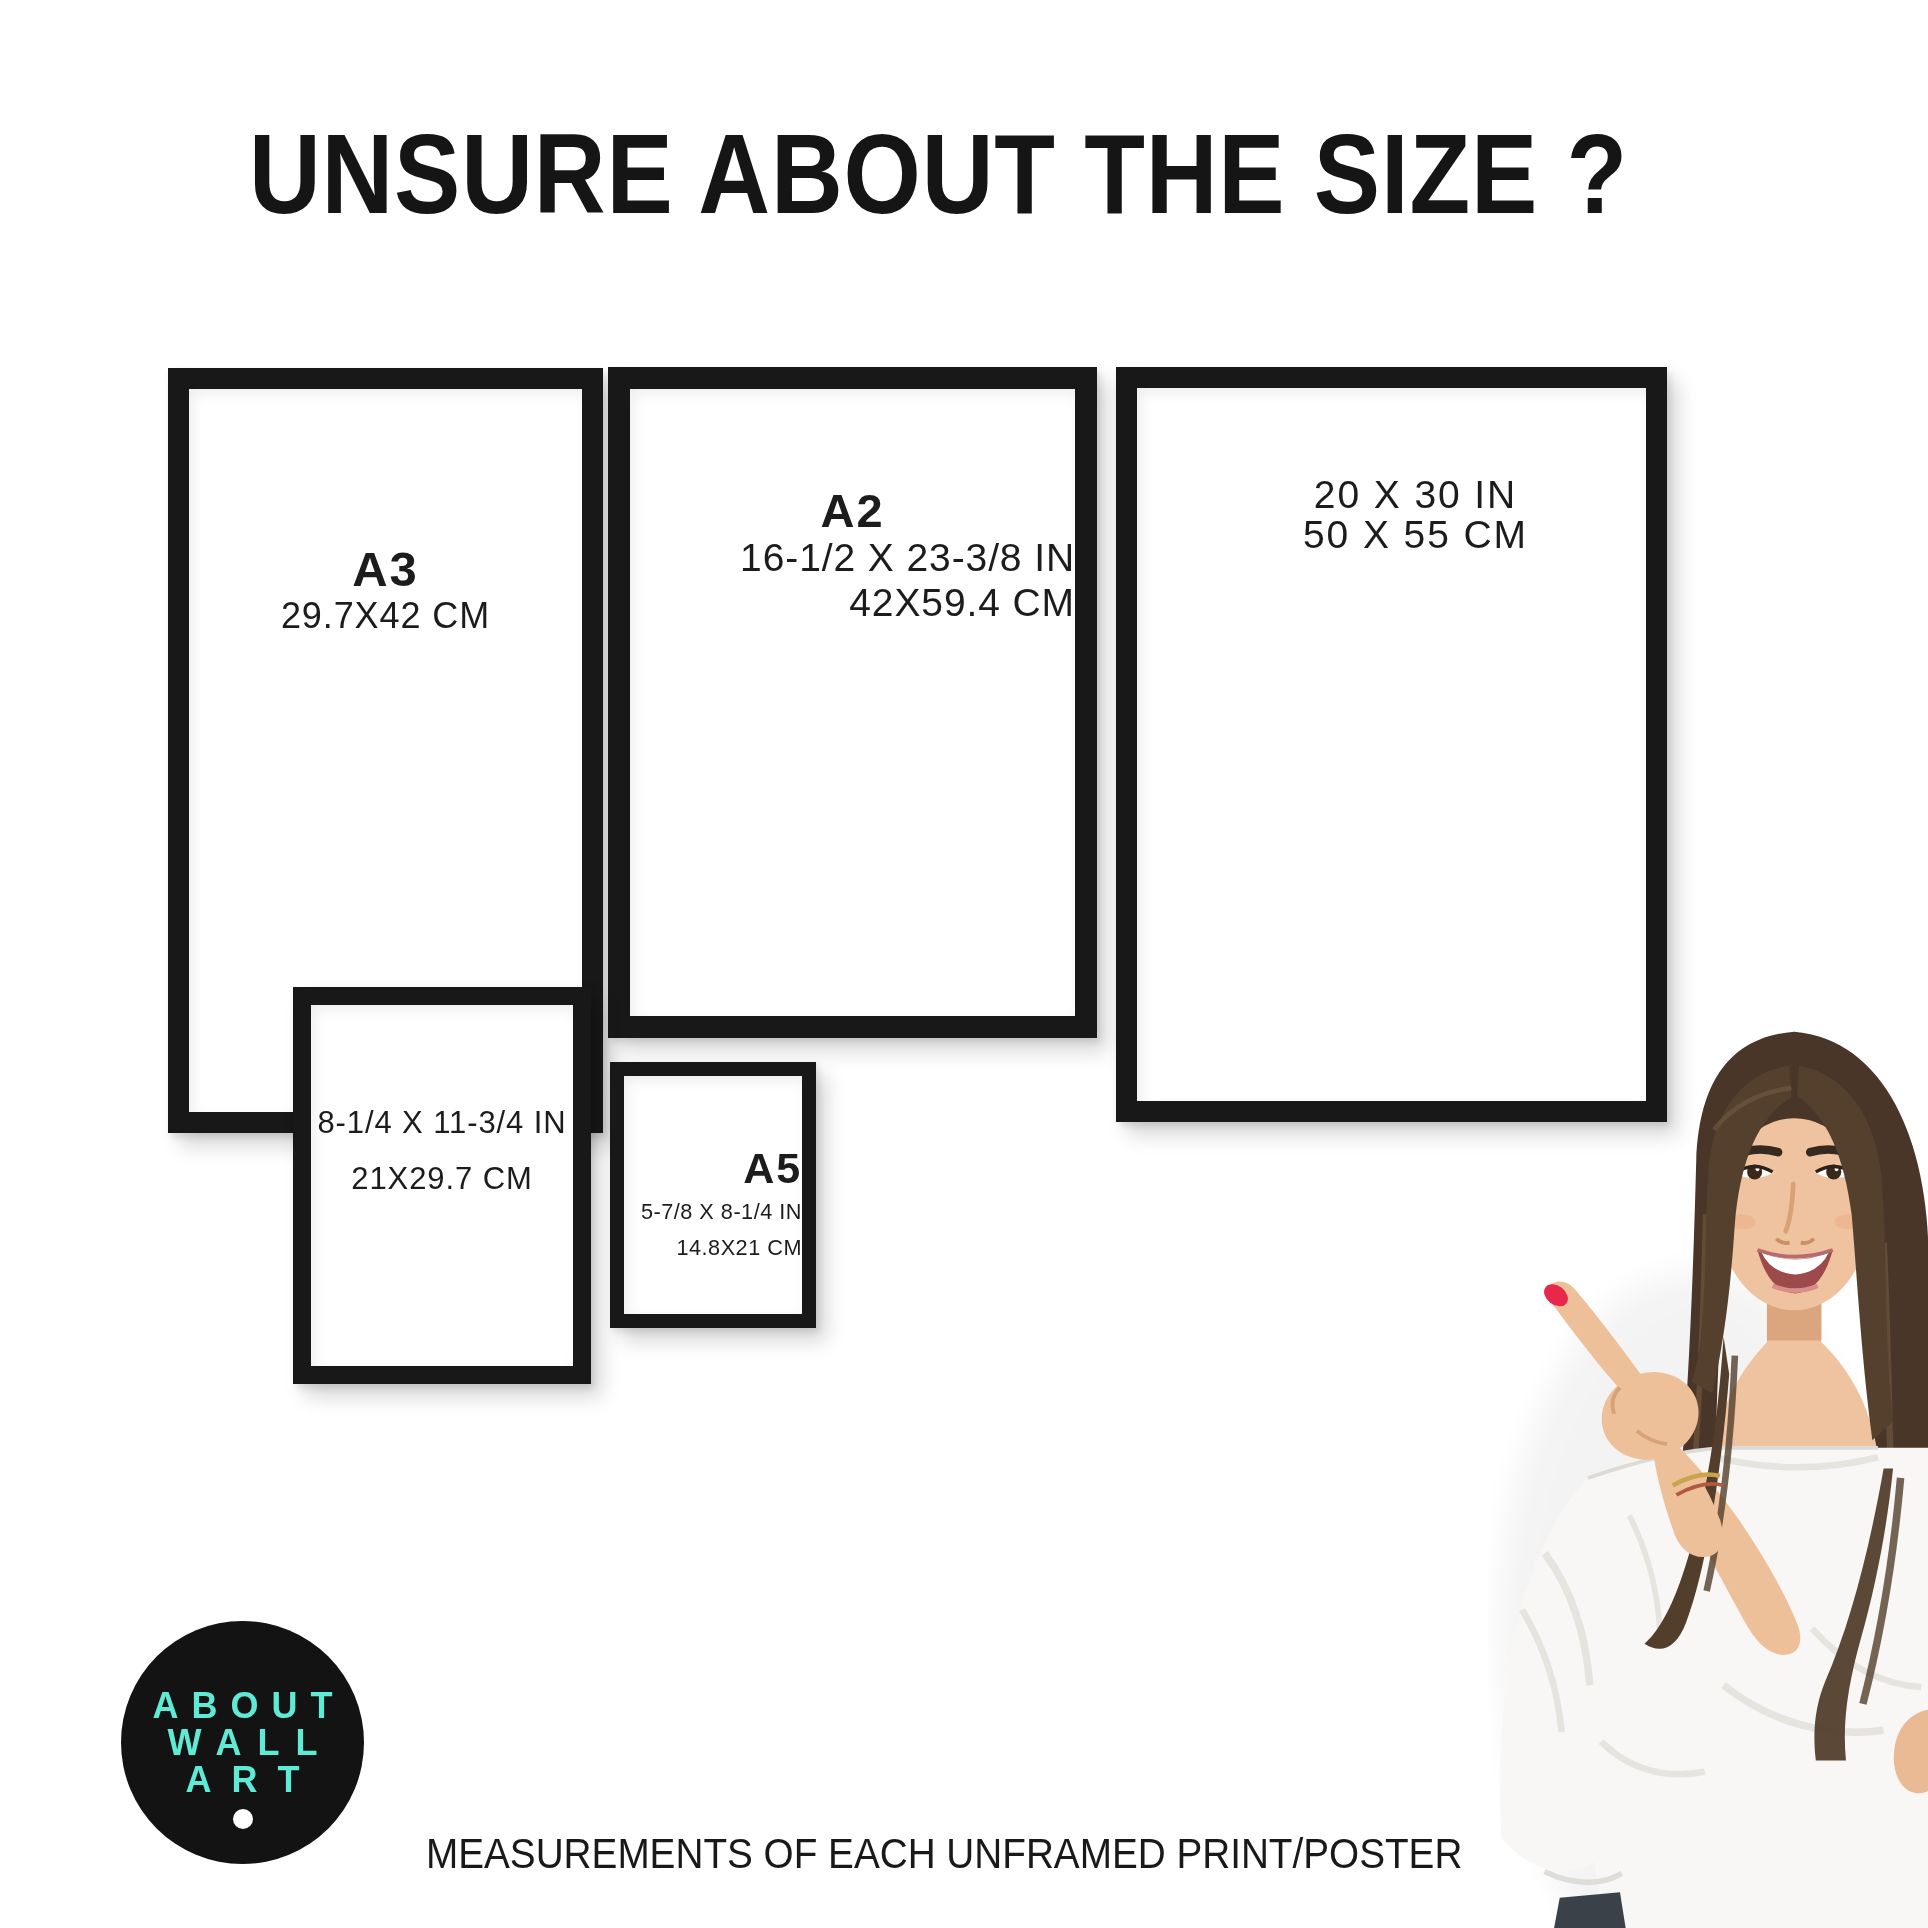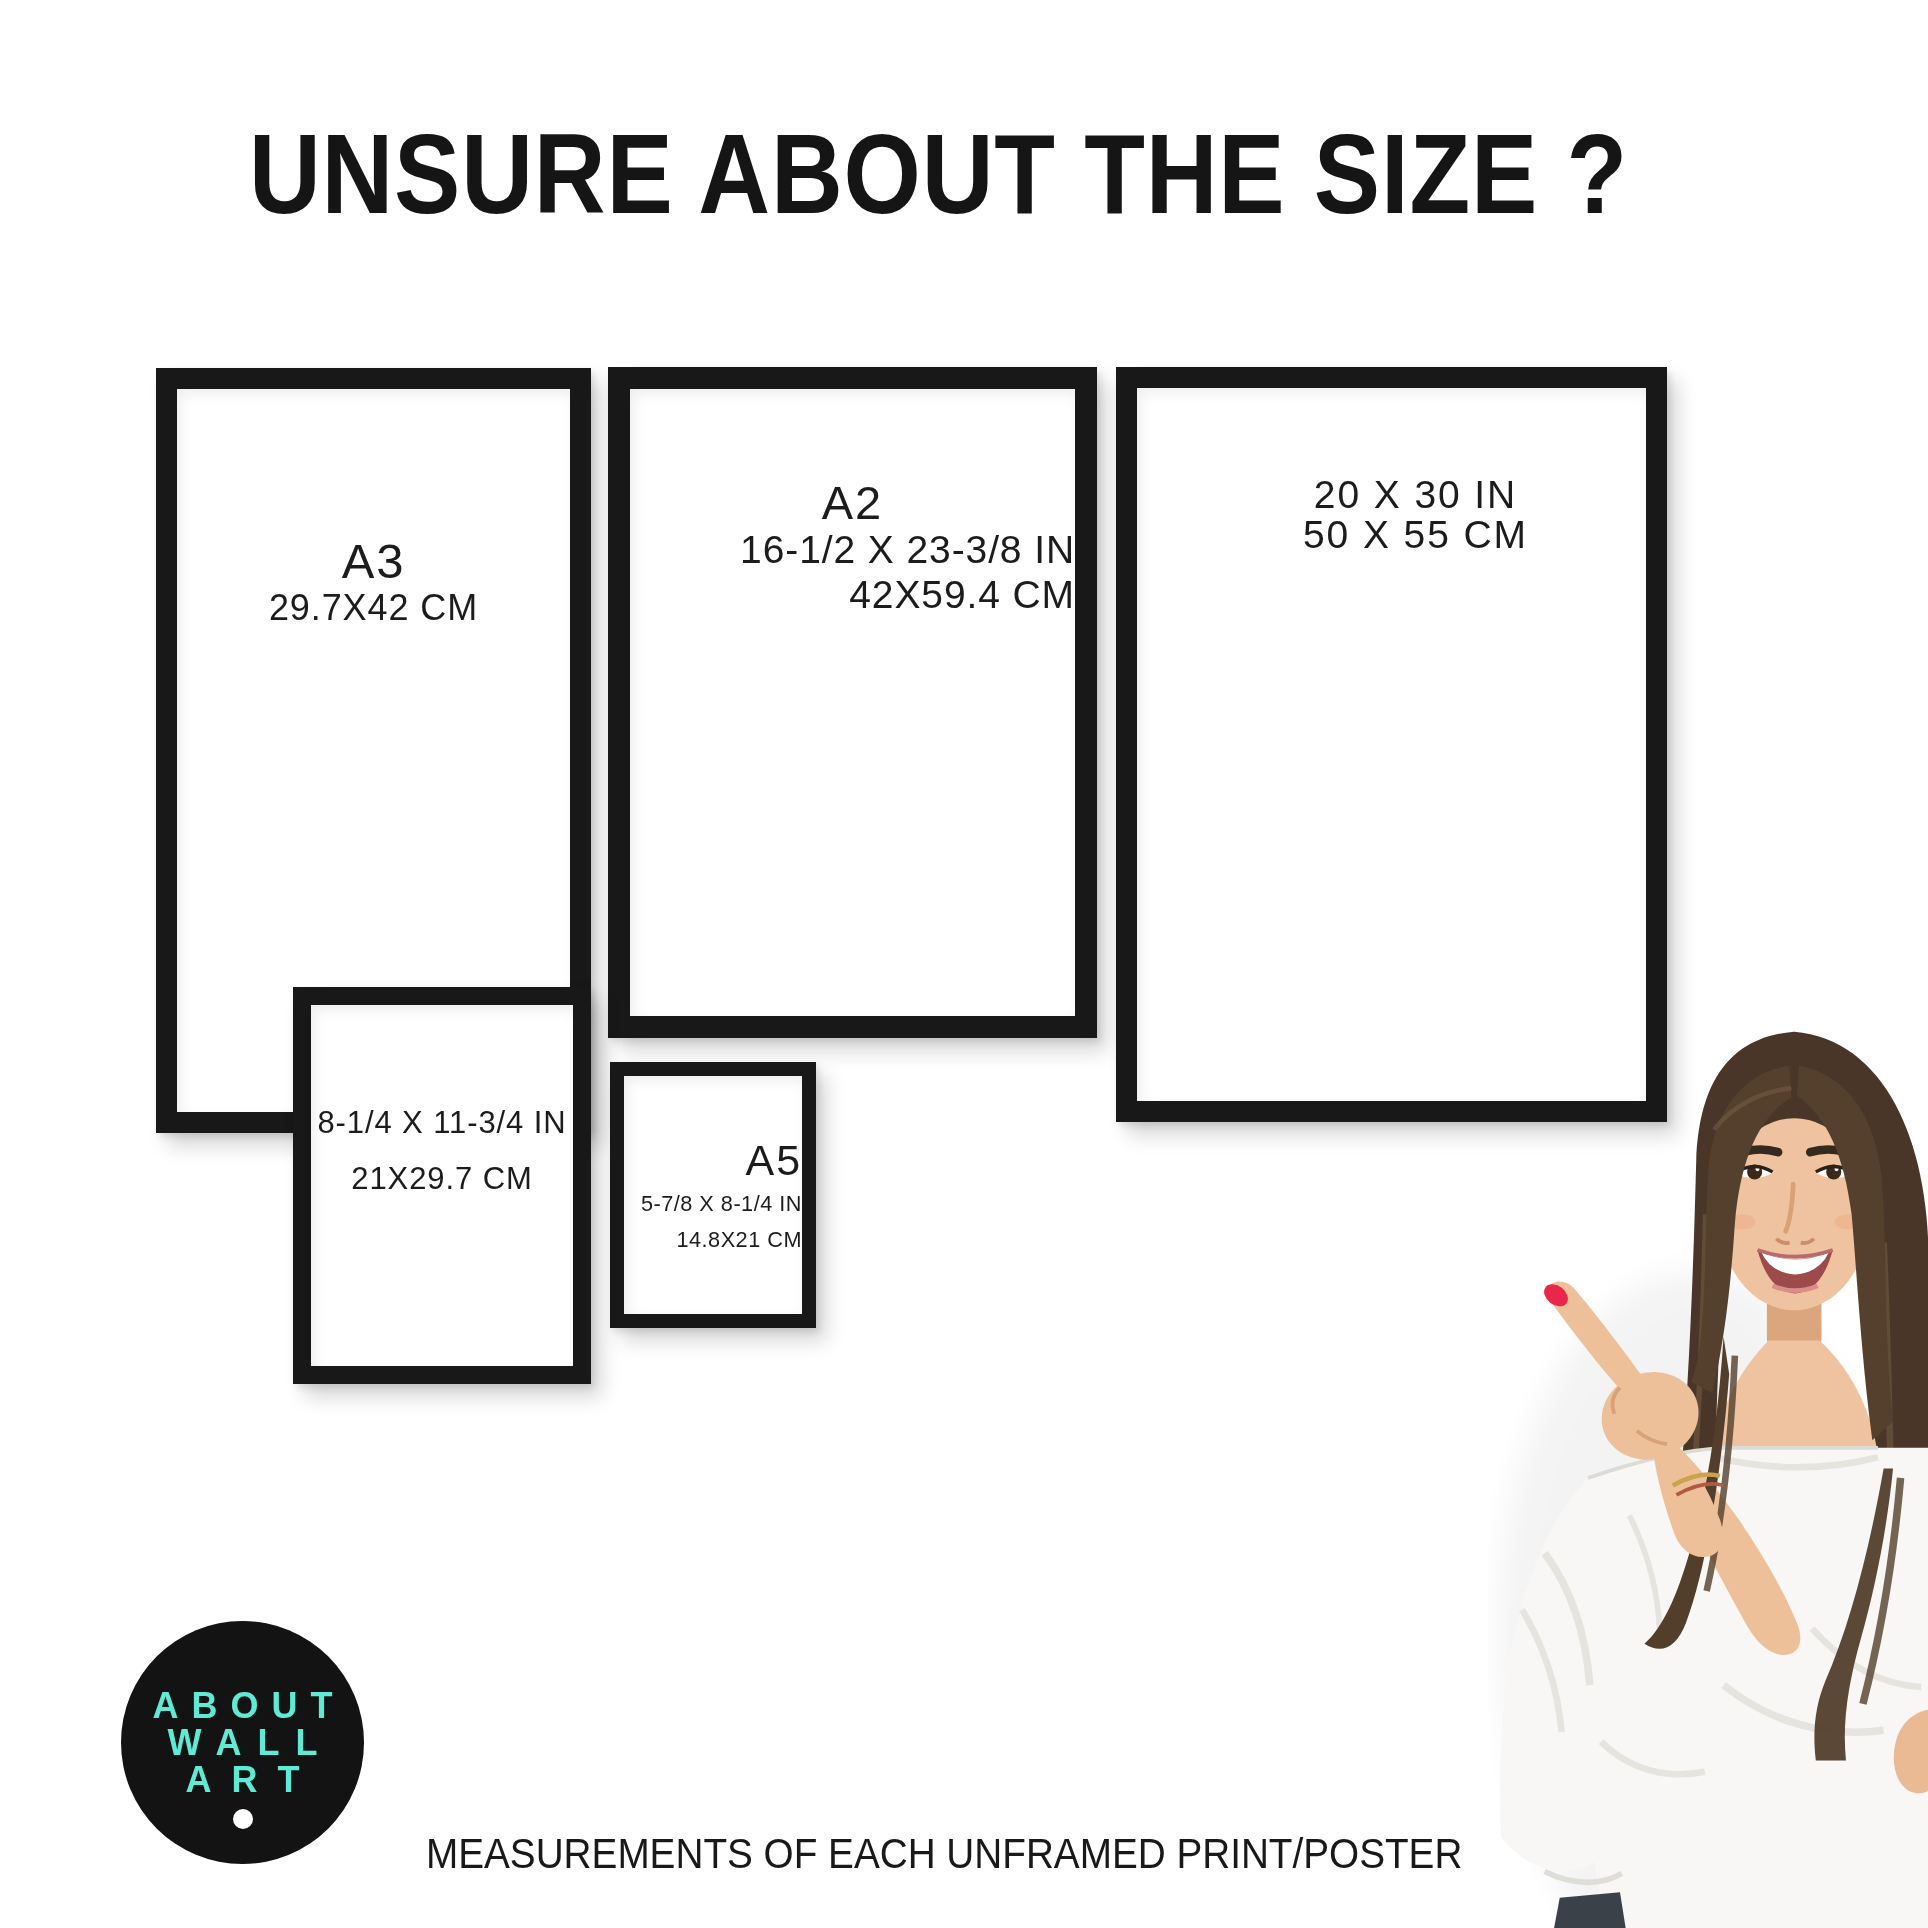--- a/index.html
+++ b/index.html
@@ -9,24 +9,24 @@
   
   .title-wrap{position:absolute;left:0;top:109px;width:1832px;text-align:center;}
   .title{display:inline-block;font-size:113px;font-weight:700;letter-spacing:0.9px;white-space:nowrap;
     color:#151515;transform:scaleX(0.88) translateX(26px);transform-origin:center;}
 
   
   .frame{position:absolute;box-sizing:border-box;background:#ffffff;border-style:solid;border-color:#181818;
     box-shadow:11.3px 13px 19px rgba(0,0,0,0.16), 2.8px 3.8px 6.6px rgba(0,0,0,0.10),
                inset 3.8px 4.7px 13px rgba(0,0,0,0.07);}
   .frame-text{position:absolute;left:0;right:0;text-align:center;color:#1c1c1c;}
-  .f-label{font-weight:400;letter-spacing:1.9px;}
+  .f-label{font-weight:700;letter-spacing:1.9px;margin-top:8px;}
   .f-line{font-weight:400;letter-spacing:0.9px;}
 
-  #frame-a3{left:156px;top:368px;width:435px;height:765px;border-width:21px;}
+  #frame-a3{left:168px;top:368px;width:435px;height:765px;border-width:21px;}
   #frame-a3 .frame-text{top:147px;}
   #frame-a3 .f-label{font-size:49px;line-height:51px;}
   #frame-a3 .f-line{font-size:36px;line-height:41px;}
 
   #frame-a2{left:608px;top:367px;width:489px;height:671px;border-width:22.6px;}
   #frame-a2 .frame-text{top:89px;}
   #frame-a2 .f-label{font-size:47px;line-height:49px;}
   #frame-a2 .f-line{font-size:39px;line-height:45px;text-align:right;}
 
   #frame-2030{left:1116px;top:367px;width:551px;height:755px;border-width:21.7px;}

